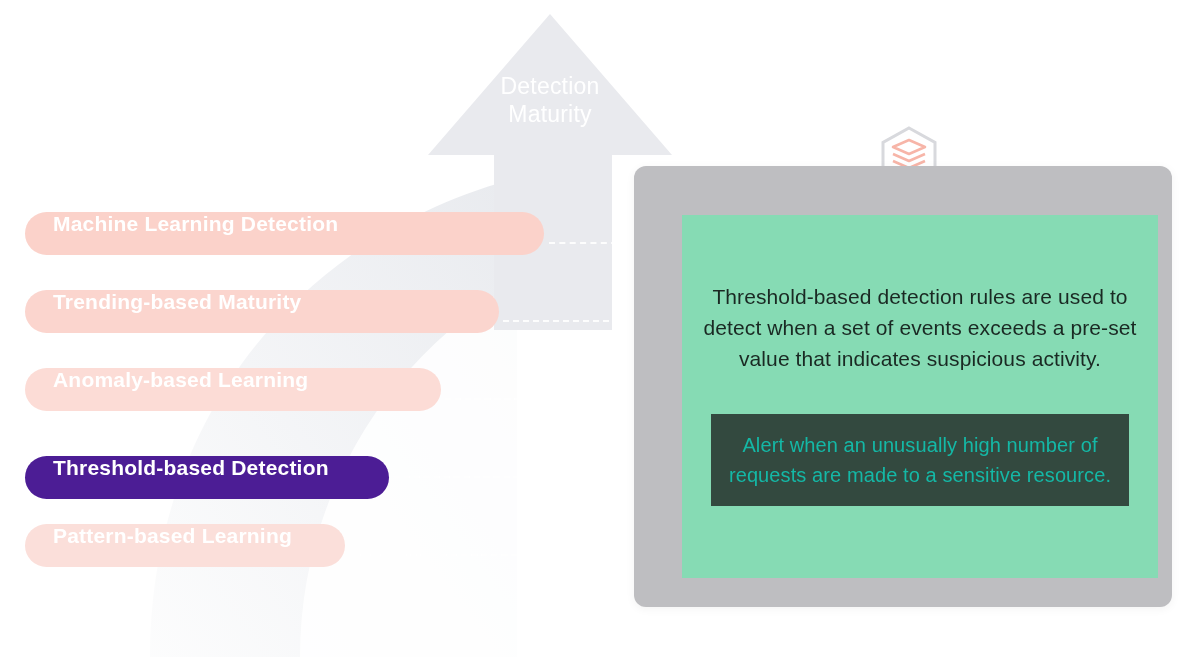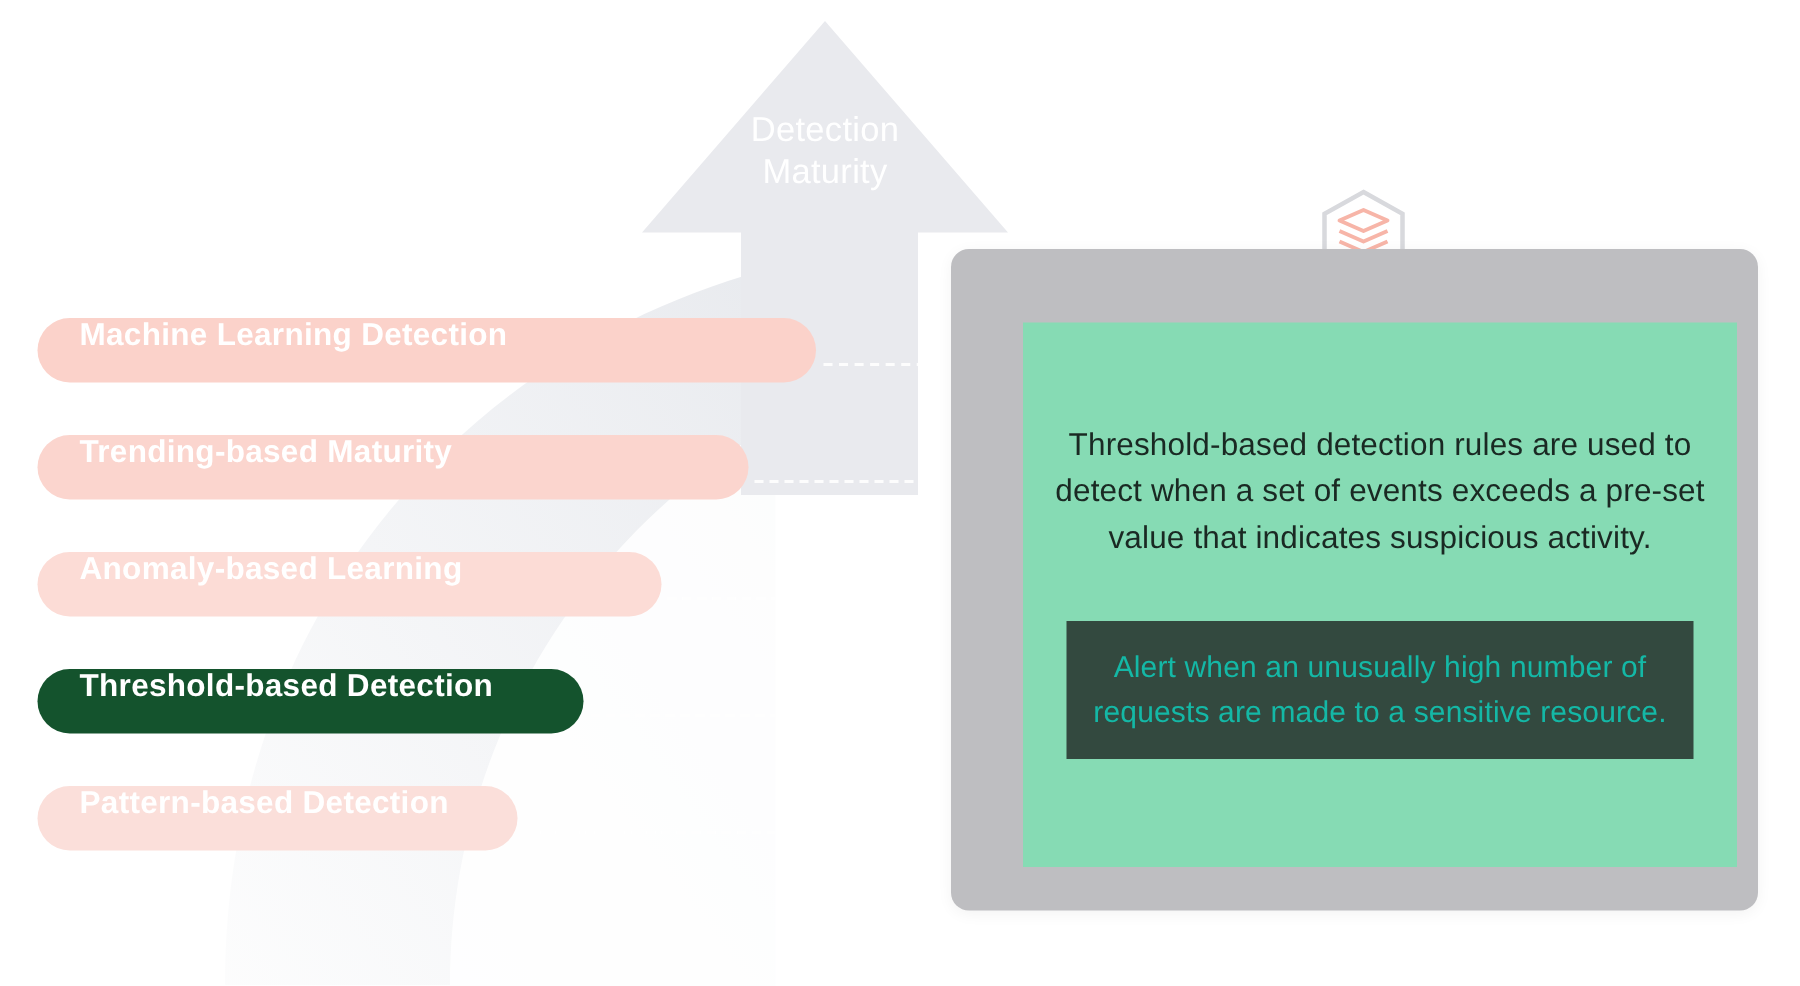--- a/index.html
+++ b/index.html
@@ -194,25 +194,25 @@
   <div id="pill-stack">
       <div class="pill" style="top: 212px; width: 519px; background: rgb(251, 210, 202);">
         <span>Machine Learning Detection</span>
       </div>
       <div class="pill" style="top: 290px; width: 474px; background: rgb(251, 213, 206);">
         <span>Trending-based Maturity</span>
       </div>
       <div class="pill" style="top: 368px; width: 416px; background: rgb(252, 220, 214);">
         <span>Anomaly-based Learning</span>
       </div>
-      <div class="pill active" style="top: 446px; width: 364px; background: #14532d;">
+      <div class="pill active" style="top: 456px; width: 364px; background: #4c1d95;">
         <span>Threshold-based Detection</span>
       </div>
       <div class="pill" style="top: 524px; width: 320px; background: rgb(251, 223, 218);">
-        <span>Pattern-based Detection</span>
+        <span>Pattern-based Learning</span>
       </div>
     </div>
 
   <div id="layers-badge">
     <svg width="58" height="62" viewBox="0 0 58 62">
       <polygon points="29,2 55,16.5 55,45.5 29,60 3,45.5 3,16.5" fill="none" stroke="#d8d9dd" stroke-width="3"></polygon>
       <polygon points="29,14 45,21 29,28 13,21" fill="none" stroke="#f7b5a8" stroke-width="2.6" stroke-linejoin="round"></polygon>
       <polyline points="13,28 29,35 45,28" fill="none" stroke="#f7b5a8" stroke-width="2.6" stroke-linejoin="round"></polyline>
       <polyline points="13,35 29,42 45,35" fill="none" stroke="#f7b5a8" stroke-width="2.6" stroke-linejoin="round"></polyline>
     </svg>

